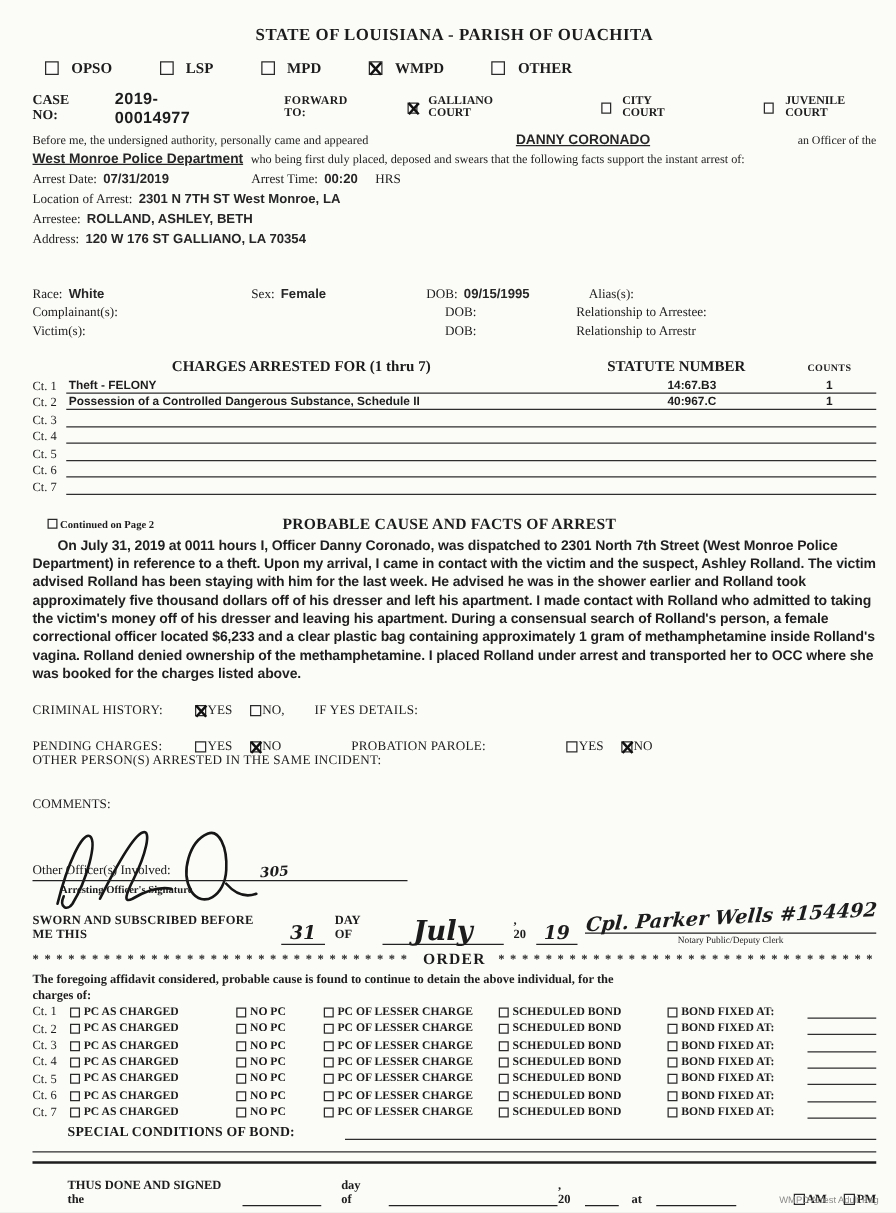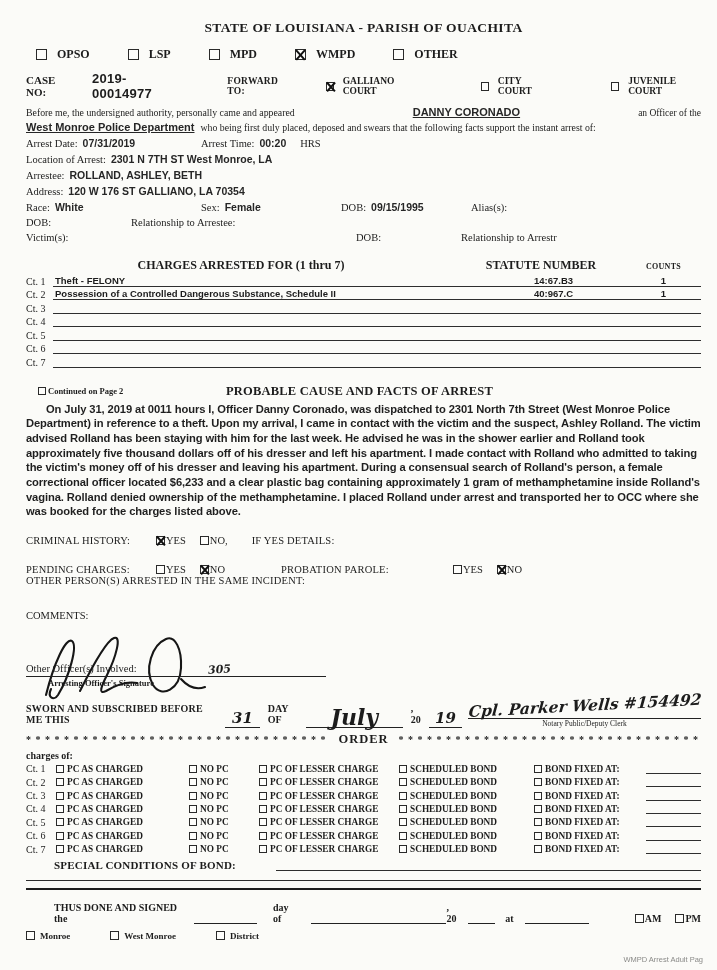--- a/index.html
+++ b/index.html
@@ -39,21 +39,21 @@
   .case-no { font-family:"Liberation Sans",sans-serif; font-weight:700; font-size:13px; margin-left:20px; letter-spacing:.3px; }
   .fwd-label { font-weight:700; font-size:9.5px; margin-left:52px; letter-spacing:.3px; }
   .court-item { display:flex; align-items:center; gap:9px; font-weight:700; font-size:9.5px; }
 
   .aff-heading { text-align:center; font-weight:700; font-size:12.5px; margin-top:8px; letter-spacing:.2px; }
 
   
   .line { display:flex; align-items:baseline; margin-top:2.5px; line-height:12.5px; }
   .line .lbl { white-space:nowrap; }
   .val { font-family:"Liberation Sans",sans-serif; font-weight:700; color:#262626; margin-left:5px; white-space:nowrap; }
-  .w175{width:175px;} .w140{width:140px;} .w130{width:130px;} .w330{width:330px;} .w105{width:105px;}
+  .w175{width:175px;} .w140{width:140px;} .w130{width:130px;margin-top:28px;} .w330{width:330px;} .w105{width:105px;}
   .beforeme-row { display:flex; align-items:baseline; margin-top:5px; }
   .beforeme-row .name { flex:1; text-align:center; font-size:11px; }
   .officer-of { font-size:9.5px; white-space:nowrap; }
 
   
   .charges-head { display:flex; align-items:baseline; margin-top:14px; }
   .charges-head .h1 { width:430px; text-align:center; font-weight:700; font-size:12px; }
   .charges-head .h2 { width:170px; text-align:center; font-weight:700; font-size:12px; }
   .charges-head .h3 { flex:1; text-align:center; font-weight:700; font-size:8px; letter-spacing:.3px; }
   .charge-row { display:flex; align-items:flex-end; height:13.5px; }
@@ -199,20 +199,21 @@
     <span class="lbl">Address:</span>
     <span class="val">120 W 176 ST GALLIANO, LA 70354</span>
   </div>
   <div class="line">
     <span class="w175"><span class="lbl">Race:</span><span class="val">White</span></span>
     <span class="w140"><span class="lbl">Sex:</span><span class="val">Female</span></span>
     <span class="w130"><span class="lbl">DOB:</span><span class="val">09/15/1995</span></span>
     <span class="lbl">Alias(s):</span>
   </div>
   <div class="line">
+    <span class="w330 lbl">Complainant(s):</span>
     <span class="w105 lbl">DOB:</span>
     <span class="lbl">Relationship to Arrestee:</span>
   </div>
   <div class="line">
     <span class="w330 lbl">Victim(s):</span>
     <span class="w105 lbl">DOB:</span>
     <span class="lbl">Relationship to Arrestr</span>
   </div>
 
   <div class="charges-head">
@@ -356,20 +357,21 @@
     </span>
   </div>
 
   <div class="stars-row">
     <span class="stars">* * * * * * * * * * * * * * * * * * * * * * * * * * * * * * * *</span>
     <span class="order-title">ORDER</span>
     <span class="stars">* * * * * * * * * * * * * * * * * * * * * * * * * * * * * * * *</span>
   </div>
 
   <div class="order-intro">
+    <div>The foregoing affidavit considered, probable cause is found to continue to detain the above individual, for the</div>
     <div>charges of:</div>
   </div>
 
   <div class="order-row">
     <span class="order-ct">Ct. 1</span>
     <span class="opt opt-pc">
         <span class="cb sm"></span>
         <span>PC AS CHARGED</span>
       </span>
     <span class="opt opt-nopc">

